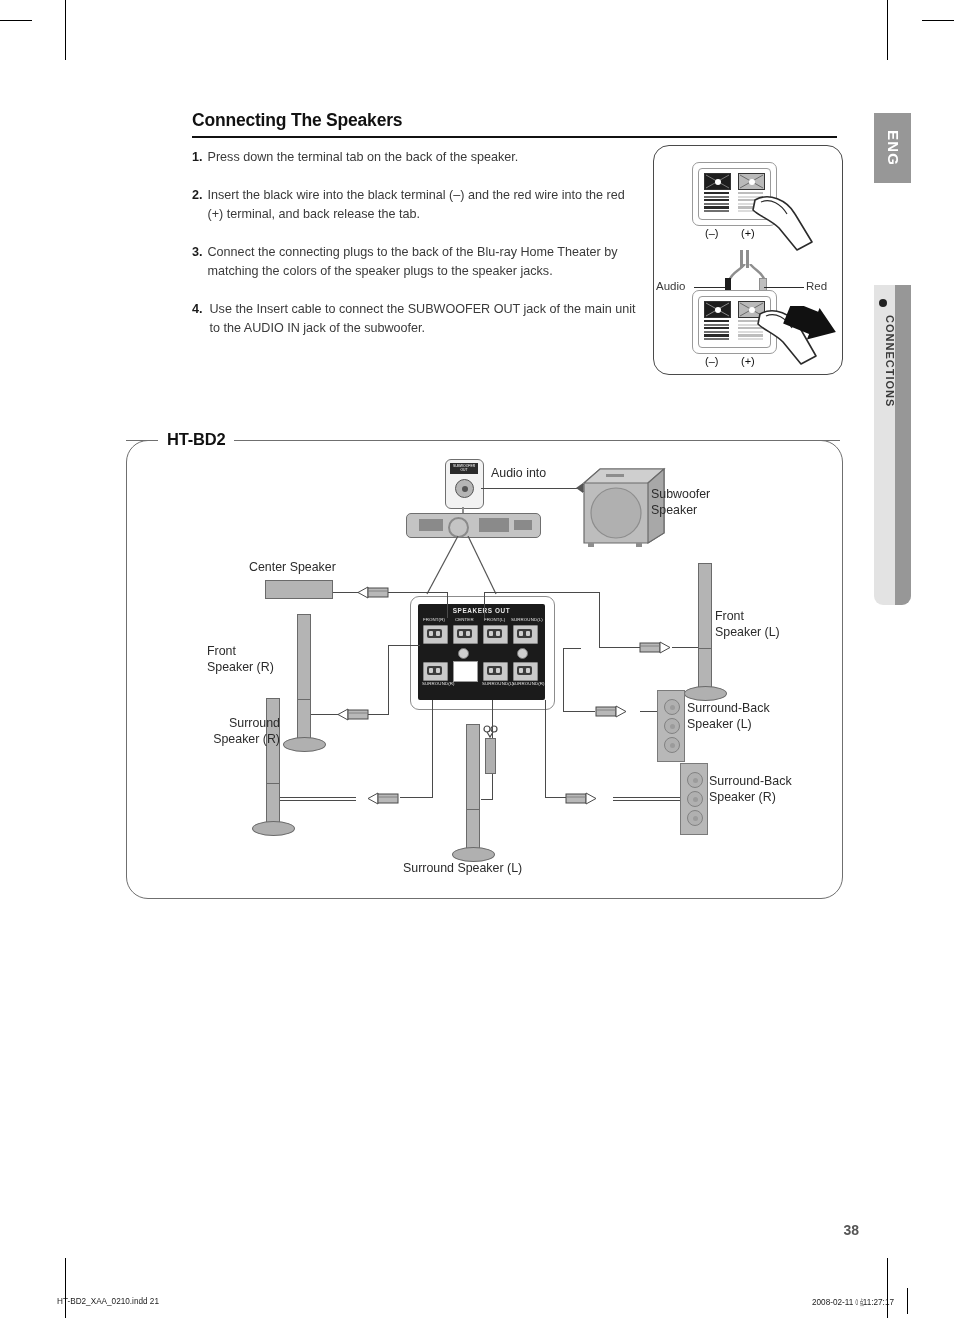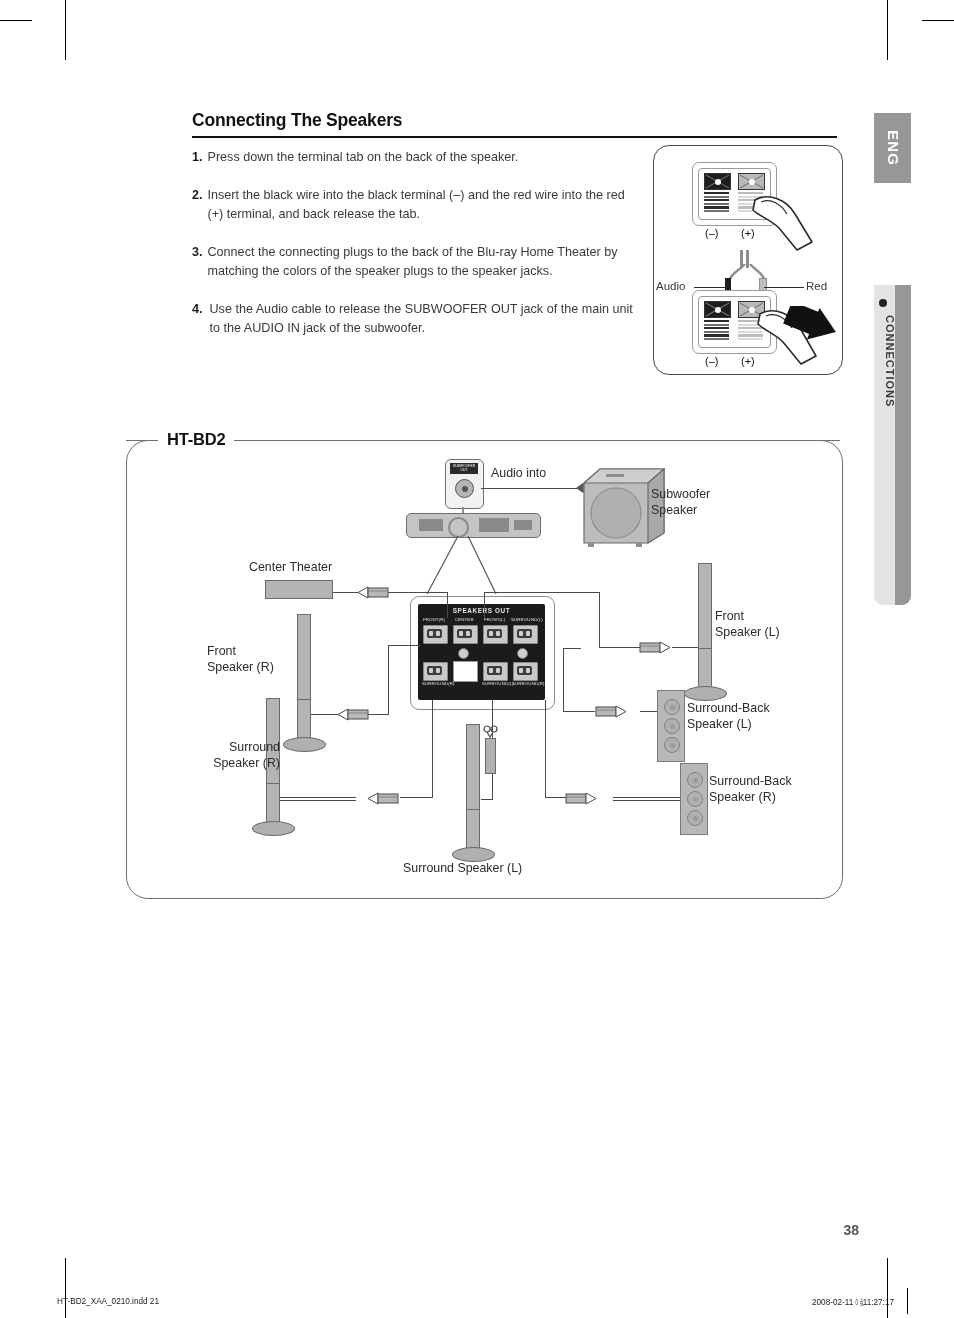--- a/index.html
+++ b/index.html
@@ -138,21 +138,21 @@
   <div class="step">
     <div class="num">2.</div>
     <div class="txt">Insert the black wire into the black terminal (–) and the red wire into the red (+) terminal, and back release the tab.</div>
   </div>
   <div class="step">
     <div class="num">3.</div>
     <div class="txt">Connect the connecting plugs to the back of the Blu-ray Home Theater by matching the colors of the speaker plugs to the speaker jacks.</div>
   </div>
   <div class="step wide">
     <div class="num">4.</div>
-    <div class="txt">Use the Audio cable to release the SUBWOOFER OUT jack of the main unit to the AUDIO IN jack of the subwoofer.</div>
+    <div class="txt">Use the Insert cable to connect the SUBWOOFER OUT jack of the main unit to the AUDIO IN jack of the subwoofer.</div>
   </div>
 </div>
 
 <div id="illus">
 
   <div class="term-outer" style="left:38px;top:16px;width:83px;height:62px;"></div>
   <div class="term-inner" style="left:44px;top:22px;width:71px;height:50px;"></div>
 
   <div class="jack" style="left:50px;top:27px;">
     <div class="hole blk">
@@ -411,41 +411,41 @@
   <rect x="12" y="3" width="20" height="9" fill="#b8b8b8" stroke="#4a4a4a" stroke-width="1"></rect>
   <line x1="12" y1="6" x2="32" y2="6" stroke="#777" stroke-width="0.8"></line>
 </svg>
 <svg class="plug" style="left:564px;top:791px;" width="34" height="15">
   <rect x="2" y="3" width="20" height="9" fill="#b8b8b8" stroke="#4a4a4a" stroke-width="1"></rect>
   <polygon points="32,7.5 22,2 22,13" fill="#fff" stroke="#4a4a4a" stroke-width="1"></polygon>
   <line x1="2" y1="6" x2="22" y2="6" stroke="#777" stroke-width="0.8"></line>
 </svg>
 
 <div class="centerspk" style="left:265px;top:580px;width:66px;height:17px;"></div>
-<div class="dlabel" style="left:249px;top:560px;">Center Theater</div>
+<div class="dlabel" style="left:249px;top:560px;">Center Speaker</div>
 
 <div class="tower" style="left:297px;top:614px;width:12px;height:128px;">
   <div class="seam" style="top:84px;"></div>
 </div>
 <div class="base" style="left:283px;top:737px;width:41px;height:13px;"></div>
 <div class="dlabel" style="left:207px;top:644px;">Front
 Speaker (R)</div>
 
 <div class="tower" style="left:698px;top:563px;width:12px;height:128px;">
   <div class="seam" style="top:84px;"></div>
 </div>
 <div class="base" style="left:684px;top:686px;width:41px;height:13px;"></div>
 <div class="dlabel" style="left:715px;top:609px;">Front
 Speaker (L)</div>
 
 <div class="tower" style="left:266px;top:698px;width:12px;height:128px;">
   <div class="seam" style="top:84px;"></div>
 </div>
 <div class="base" style="left:252px;top:821px;width:41px;height:13px;"></div>
-<div class="dlabel" style="left:190px;top:740px;text-align:right;width:90px;">Surround
+<div class="dlabel" style="left:190px;top:716px;text-align:right;width:90px;">Surround
 Speaker (R)</div>
 
 <div class="tower" style="left:466px;top:724px;width:12px;height:128px;">
   <div class="seam" style="top:84px;"></div>
 </div>
 <div class="base" style="left:452px;top:847px;width:41px;height:13px;"></div>
 <div class="dlabel" style="left:403px;top:861px;">Surround Speaker (L)</div>
 
 <div class="sbspk" style="left:657px;top:690px;width:26px;height:70px;">
   <div class="cone" style="top:8px;"></div>

